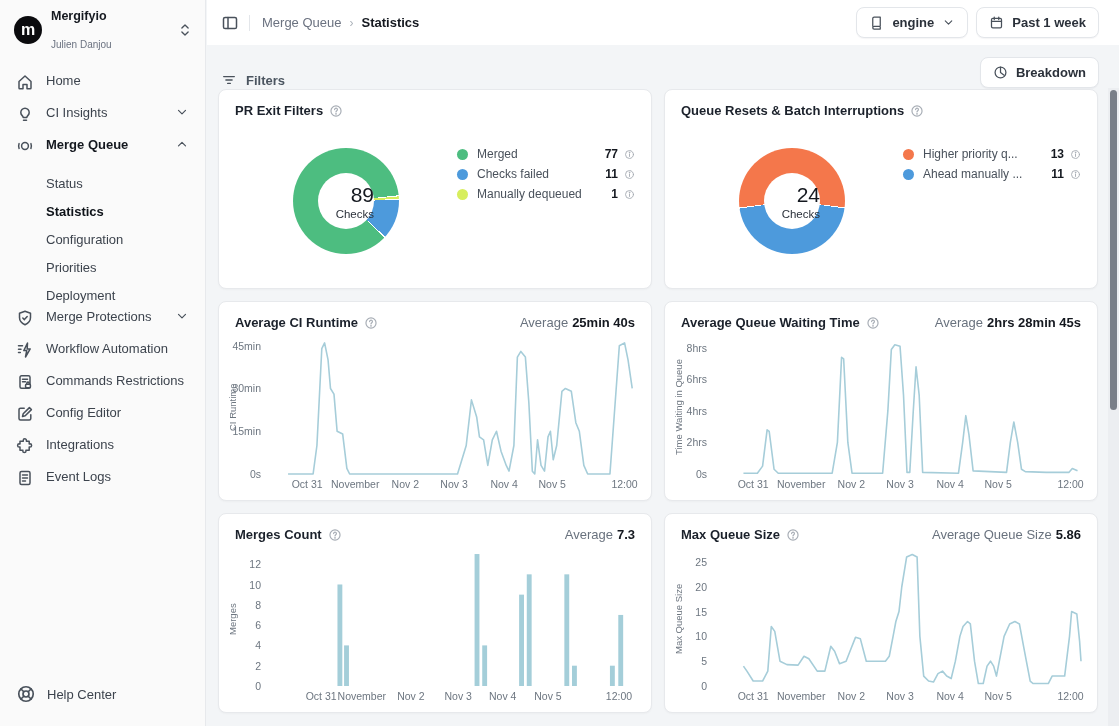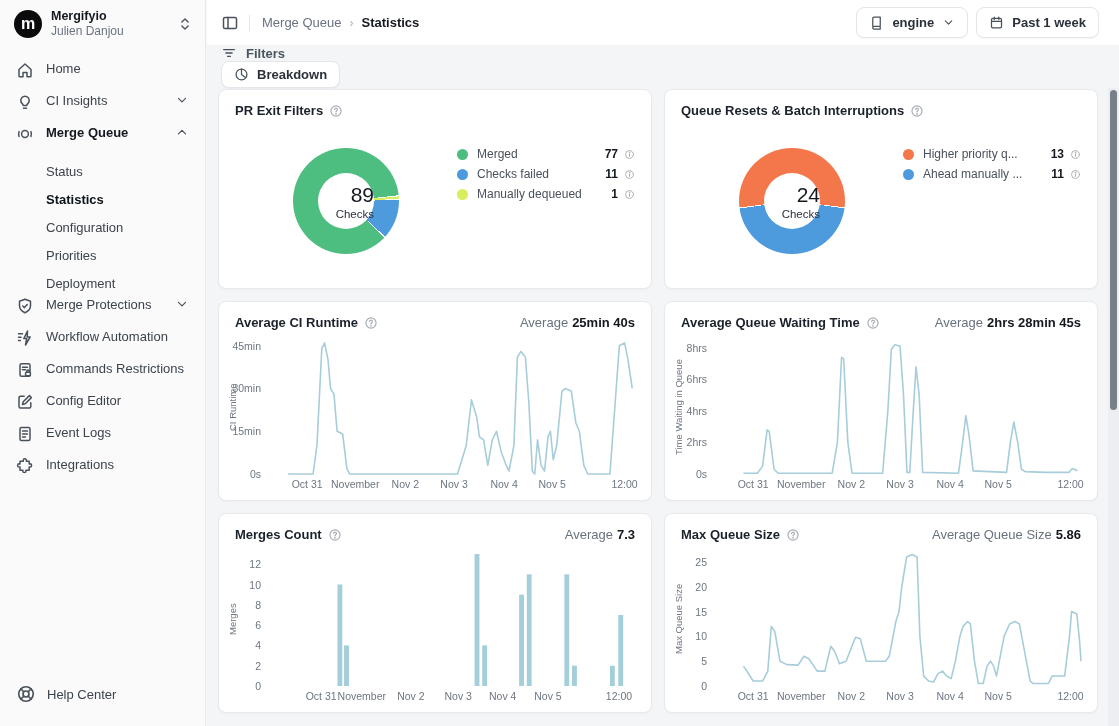--- a/index.html
+++ b/index.html
@@ -6,42 +6,42 @@
   html,body{width:1119px;height:726px;overflow:hidden;}
   body{font-family:"Liberation Sans","DejaVu Sans",sans-serif;font-size:13px;color:#1f2430;background:#f3f5f7;position:relative;}
   svg.ic{stroke:#49515b;fill:none;stroke-width:1.5;stroke-linecap:round;stroke-linejoin:round;display:block;}
 
   
   .sidebar{position:absolute;left:0;top:0;width:206px;height:726px;background:#fafafa;border-right:1px solid #e7e9ec;display:flex;flex-direction:column;}
   .org-row{display:flex;align-items:center;gap:9px;padding:9px 12px 9px 14px;}
   .logo{width:28px;height:28px;border-radius:50%;background:#0b0b0e;color:#fff;font-weight:bold;font-size:16px;display:flex;align-items:center;justify-content:center;flex:none;}
   .org-meta{flex:1;min-width:0;}
   .org-name{font-weight:700;font-size:12.5px;color:#14181f;}
-  .org-user{font-size:12px;color:#6b7280;margin-top:1px;}
+  .org-user{font-size:10px;color:#6b7280;margin-top:16px;}
   .nav{flex:1;padding-top:14px;}
   .nav-item{display:flex;align-items:flex-start;gap:12px;height:32px;padding:0 16px;color:#3c434d;cursor:pointer;}
   .nav-item .lbl{flex:1;}
   .nav-item.bold .lbl{font-weight:700;color:#14181f;}
   .nav-sub{display:flex;align-items:center;height:28px;padding:0 16px 0 46px;color:#3c434d;cursor:pointer;}
   .nav-sub.active{font-weight:700;color:#0e1319;}
   .sb-footer{padding:14px 16px 22px;}
   .help-row{display:flex;align-items:center;gap:11px;color:#3c434d;cursor:pointer;}
 
   
   .header{position:absolute;left:207px;top:0;right:0;height:45px;background:#fff;display:flex;align-items:center;padding:0 20px 0 14px;}
   .crumb-sep{width:1px;height:16px;background:#e3e6ea;margin:0 12px 0 10px;}
   .crumb{color:#6b7280;}
   .crumb-gt{color:#adb3bb;margin:0 8px;font-size:12px;}
   .crumb.current{color:#14181f;font-weight:700;}
   .header .spacer{flex:1;}
   .btn{display:inline-flex;align-items:center;gap:8px;height:31px;padding:0 12px;background:#fff;border:1px solid #e3e6ea;border-radius:8px;font-size:13px;font-weight:600;color:#2b313a;cursor:pointer;box-shadow:0 1px 1px rgba(16,24,40,.04);}
   .btn + .btn{margin-left:8px;}
 
   
-  .toolbar{position:absolute;left:207px;top:45px;right:0;height:43px;display:flex;align-items:flex-start;padding:0 20px 0 14px;flex-direction:column;}
+  .toolbar{position:absolute;left:207px;top:45px;right:0;height:43px;display:flex;align-items:flex-end;padding:0 20px 0 14px;}
   .ghost-btn{display:inline-flex;align-items:center;gap:9px;color:#4b5560;font-weight:600;background:transparent;border:none;font-size:13px;cursor:pointer;}
   .toolbar .spacer{flex:1;}
 
   
   .content{position:absolute;left:207px;top:88px;right:0;bottom:0;padding:1px 21px 0 11px;display:grid;grid-template-columns:1fr 1fr;grid-auto-rows:200px;gap:12px;}
   .card{background:#fff;border:1px solid #e7e9ec;border-radius:8px;box-shadow:0 1px 2px rgba(16,24,40,.03);display:flex;flex-direction:column;overflow:hidden;}
   .card-head{display:flex;align-items:center;padding:13px 16px 6px;}
   .card-title{font-weight:700;font-size:13px;color:#1b212b;}
   .q-ic{margin-left:6px;flex:none;}
   .card-head .spacer{flex:1;}
@@ -161,30 +161,30 @@
     </div>
     <div class="nav-item">
       <svg class="ic" width="18" height="18" viewBox="0 0 18 18">
           <path d="M8.2 3.2H4.5A1.5 1.5 0 003 4.7v8.8A1.5 1.5 0 004.5 15h8.8a1.5 1.5 0 001.5-1.5V9.8"></path>
           <path d="M13.4 2.6l2 2L9.2 10.8l-2.7.7.7-2.7z"></path>
         </svg>
       <span class="lbl">Config Editor</span>
     </div>
     <div class="nav-item">
       <svg class="ic" width="18" height="18" viewBox="0 0 18 18">
+          <path d="M7.2 3.4a1.6 1.6 0 113.2 0l-.1.8h2.9v2.7l.8-.1a1.6 1.6 0 110 3.2l-.8-.1v3.3h-3.3l.1.8a1.6 1.6 0 11-3.2 0l.1-.8H4V9.9l-.8.1a1.6 1.6 0 110-3.2l.8.1V4.2h3.3z"></path>
+        </svg>
+      <span class="lbl">Integrations</span>
+    </div>
+    <div class="nav-item">
+      <svg class="ic" width="18" height="18" viewBox="0 0 18 18">
           <rect x="4" y="2.5" width="10" height="13" rx="1.5"></rect>
           <path d="M6.5 6h5M6.5 9h5M6.5 12h3"></path>
         </svg>
       <span class="lbl">Event Logs</span>
-    </div>
-    <div class="nav-item">
-      <svg class="ic" width="18" height="18" viewBox="0 0 18 18">
-          <path d="M7.2 3.4a1.6 1.6 0 113.2 0l-.1.8h2.9v2.7l.8-.1a1.6 1.6 0 110 3.2l-.8-.1v3.3h-3.3l.1.8a1.6 1.6 0 11-3.2 0l.1-.8H4V9.9l-.8.1a1.6 1.6 0 110-3.2l.8.1V4.2h3.3z"></path>
-        </svg>
-      <span class="lbl">Integrations</span>
     </div>
   </div>
 
   <div class="sb-footer">
     <div class="help-row">
       <svg class="ic" width="20" height="20" viewBox="0 0 18 18">
           <circle cx="9" cy="9" r="6.5"></circle>
           <circle cx="9" cy="9" r="2.7"></circle>
           <path d="M4.5 4.5L7 7M13.5 4.5L11 7M4.5 13.5L7 11M13.5 13.5L11 11"></path>
         </svg>

